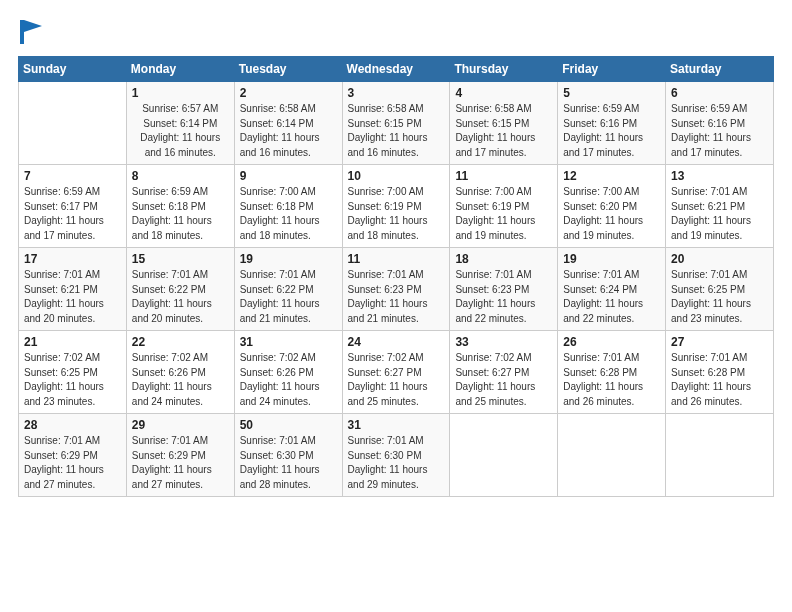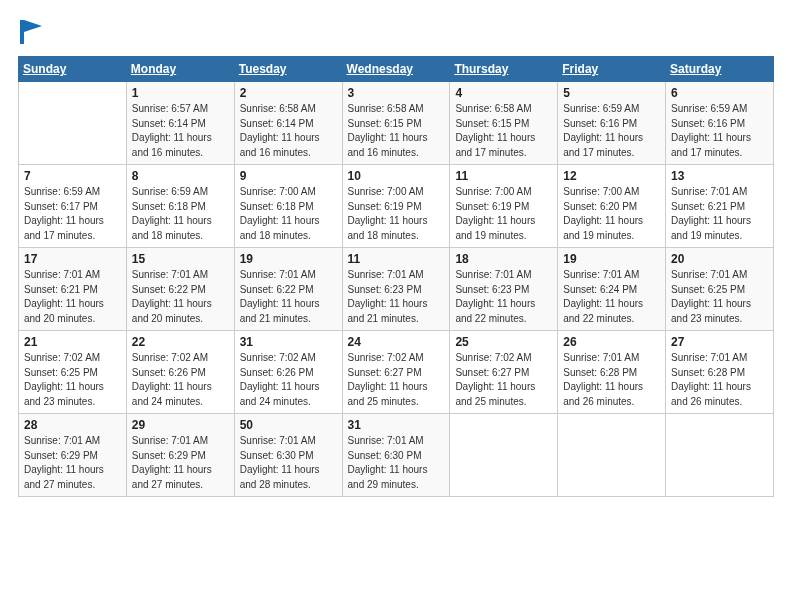--- a/index.html
+++ b/index.html
@@ -47,21 +47,20 @@
       table-layout: fixed;
     }
     thead tr th {
       background-color: #2e6da4;
       color: #fff;
       font-size: 12px;
       font-weight: bold;
       padding: 5px 4px;
       text-align: left;
       border: 1px solid #2e6da4;
-      text-decoration: underline;
     }
     tbody tr td {
       border: 1px solid #ccc;
       vertical-align: top;
       padding: 4px 5px;
       font-size: 10px;
       color: #333;
       height: 82px;
       background: #fff;
     }
@@ -117,21 +116,21 @@
           <th>Thursday</th>
           <th>Friday</th>
           <th>Saturday</th>
         </tr>
     </thead>
     <tbody id="calendar-body">
     <tr>
           <td class="empty-cell"></td>
           <td>
             <span class="day-num">1</span>
-            <div class="day-info" style="white-space: pre-line;">Sunrise: 6:57 AM
+            <div class="day-info" style="white-space: pre-line; text-align: center;">Sunrise: 6:57 AM
 Sunset: 6:14 PM
 Daylight: 11 hours
 and 16 minutes.</div>
           </td>
           <td>
             <span class="day-num">2</span>
             <div class="day-info" style="white-space: pre-line;">Sunrise: 6:58 AM
 Sunset: 6:14 PM
 Daylight: 11 hours
 and 16 minutes.</div>
@@ -290,21 +289,21 @@
 and 24 minutes.</div>
           </td>
           <td>
             <span class="day-num">24</span>
             <div class="day-info" style="white-space: pre-line;">Sunrise: 7:02 AM
 Sunset: 6:27 PM
 Daylight: 11 hours
 and 25 minutes.</div>
           </td>
           <td>
-            <span class="day-num">25</span>
+            <span class="day-num">33</span>
             <div class="day-info" style="white-space: pre-line;">Sunrise: 7:02 AM
 Sunset: 6:27 PM
 Daylight: 11 hours
 and 25 minutes.</div>
           </td>
           <td>
             <span class="day-num">26</span>
             <div class="day-info" style="white-space: pre-line;">Sunrise: 7:01 AM
 Sunset: 6:28 PM
 Daylight: 11 hours

